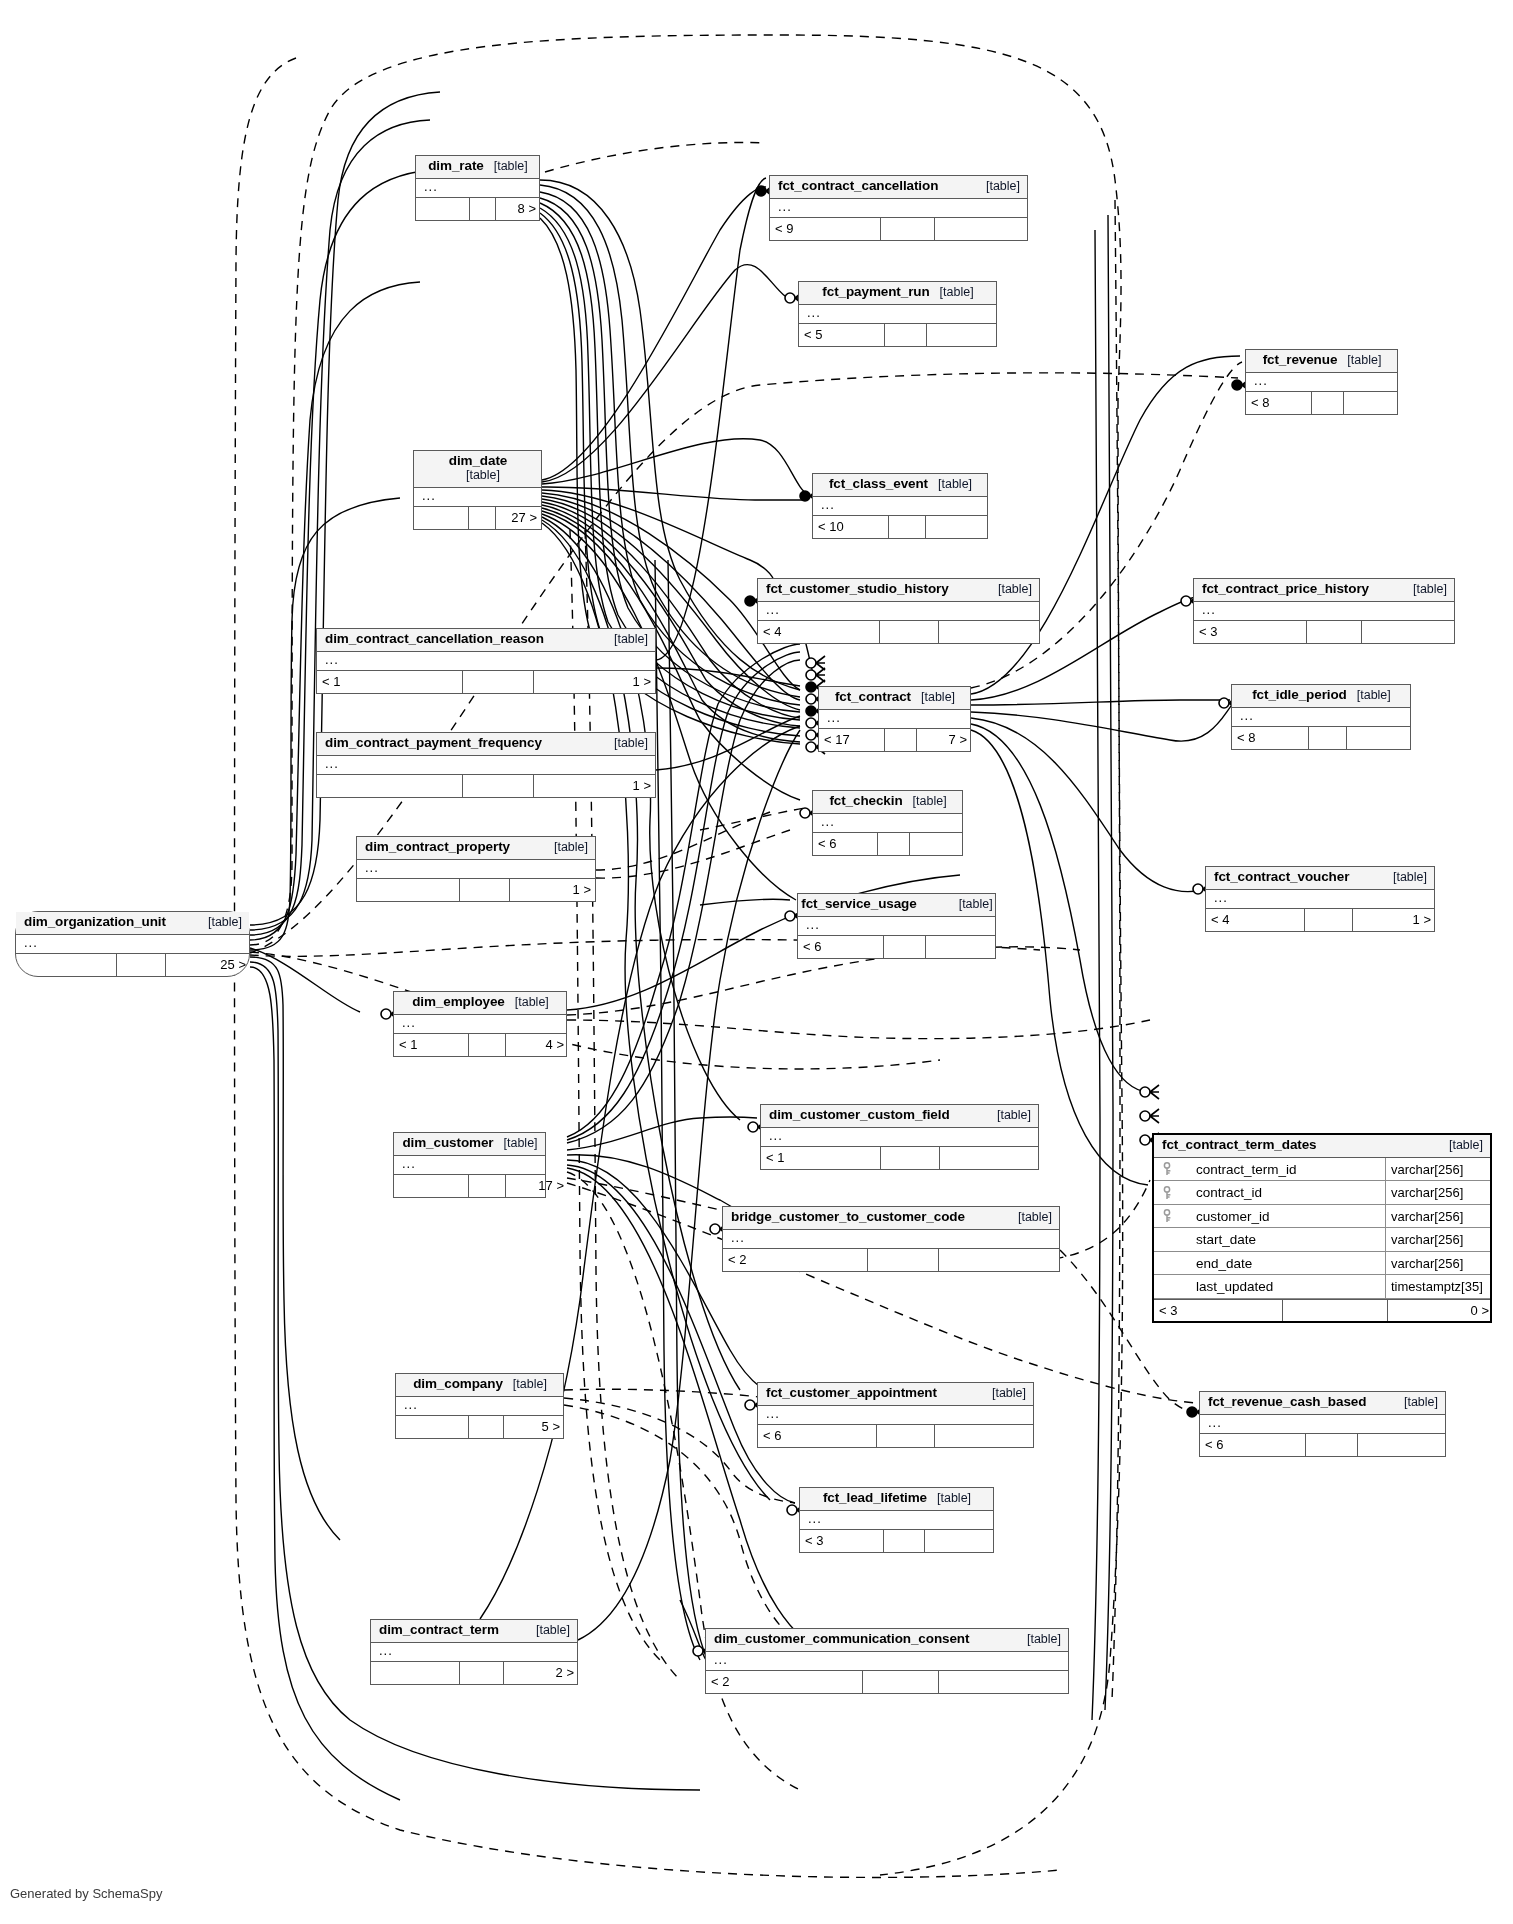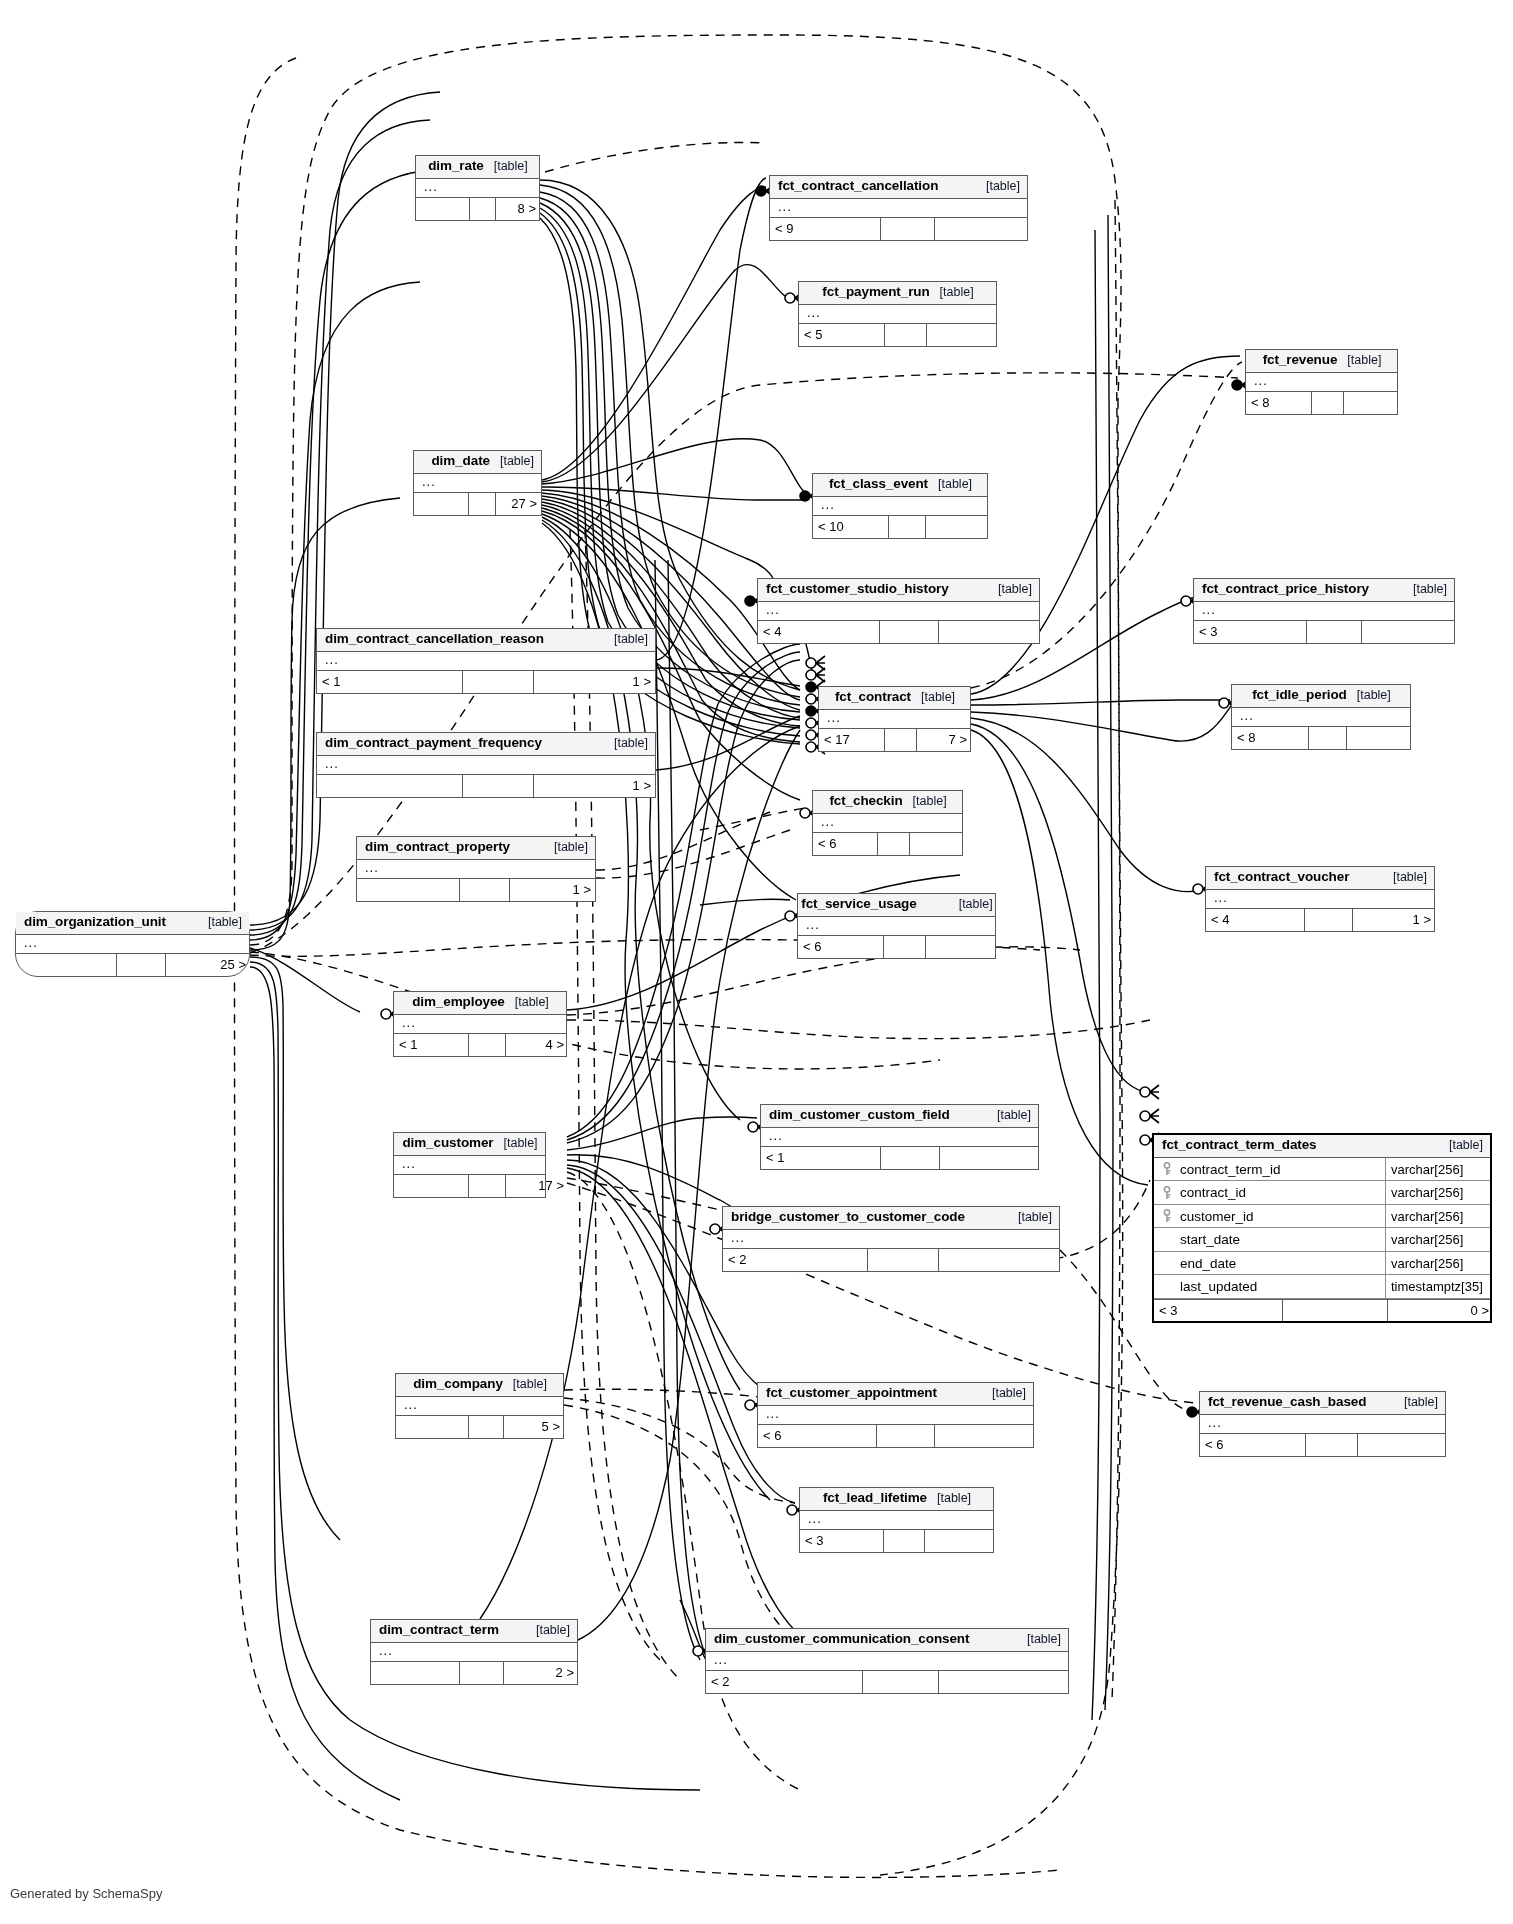--- a/index.html
+++ b/index.html
@@ -90,20 +90,21 @@
     font-size: 13.5px;
   }
   .col-name {
     flex: 1 1 auto;
     display: flex;
     align-items: center;
     padding-left: 7px;
     border-right: 1px solid #8c8c8c;
     height: 100%;
     white-space: nowrap;
+    gap: 16px;
   }
   .col-type {
     width: 104px;
     flex: 0 0 104px;
     padding-left: 5px;
     height: 100%;
     display: flex;
     align-items: center;
     white-space: nowrap;
     font-size: 13px;
@@ -332,21 +333,21 @@
           <span class="node-tag">[table]</span>
         </div>
         <div class="node-ellipsis">...</div>
         <div class="node-foot">
           <div class="fc l" style="width: 66px; flex: 0 0 66px;">&lt; 8</div>
           <div class="fc l" style="width: 32px; flex: 0 0 32px;"></div>
           <div class="fc r" style="width: 55px; flex: 0 0 55px;"></div>
         </div>
       </div>
       <div class="node" style="left: 413px; top: 450px; width: 129px;">
-        <div class="node-head" style="justify-content: flex-end;">
+        <div class="node-head" style="justify-content: flex-end; flex-direction: column;">
           <span class="node-title">dim_date</span>
           <span class="node-tag">[table]</span>
         </div>
         <div class="node-ellipsis">...</div>
         <div class="node-foot">
           <div class="fc l" style="width: 55px; flex: 0 0 55px;"></div>
           <div class="fc l" style="width: 27px; flex: 0 0 27px;"></div>
           <div class="fc r" style="width: 46px; flex: 0 0 46px;">27 &gt;</div>
         </div>
       </div>

